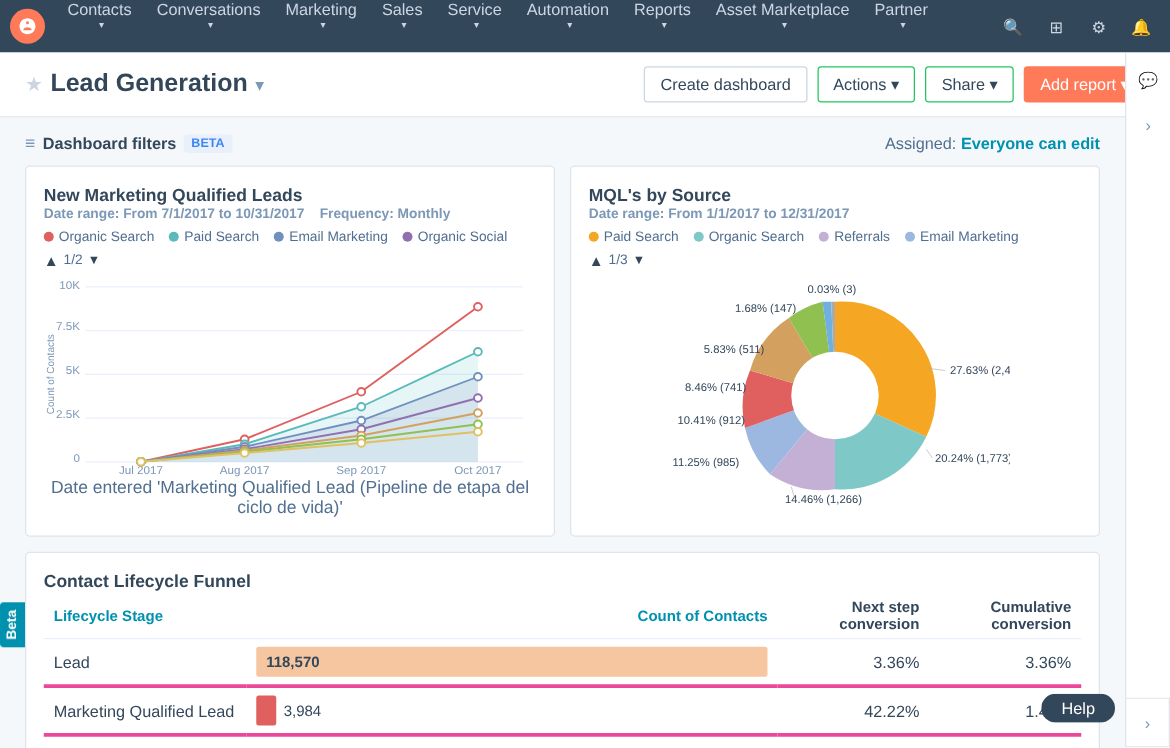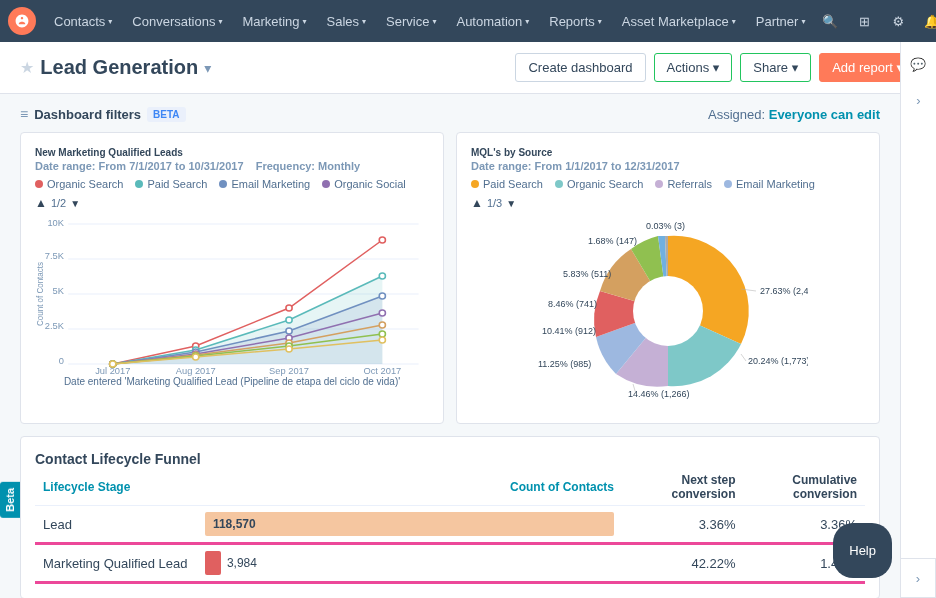--- a/index.html
+++ b/index.html
@@ -3,21 +3,21 @@
   <meta charset="utf-8">
   <style>
     * { box-sizing: border-box; margin: 0; padding: 0; }
     body { font-family: -apple-system, BlinkMacSystemFont, 'Segoe UI', Helvetica, Arial, sans-serif; font-size: 13px; background: #f5f8fa; color: #33475b; width: 936px; height: 598px; overflow: hidden; }
 
     
     .top-nav { background: #33475b; height: 42px; display: flex; align-items: center; padding: 0 8px; color: #cbd6e2; }
     .nav-logo { width: 28px; height: 28px; background: #ff7a59; border-radius: 50%; display: flex; align-items: center; justify-content: center; margin-right: 8px; flex-shrink: 0; }
     .nav-logo svg { width: 16px; height: 16px; fill: white; }
     .nav-items { display: flex; align-items: center; flex: 1; }
-    .nav-item { color: #cbd6e2; font-size: 13px; padding: 0 10px; height: 42px; display: flex; align-items: center; cursor: pointer; white-space: nowrap; }
+    .nav-item { color: #cbd6e2; font-size: 13px; padding: 0 10px; height: 42px; display: flex; align-items: center; cursor: pointer; white-space: nowrap; flex-direction: column; }
     .nav-item .caret { font-size: 8px; margin-left: 3px; }
     .nav-right { display: flex; align-items: center; gap: 4px; margin-left: auto; }
     .nav-icon-btn { color: #cbd6e2; width: 30px; height: 30px; display: flex; align-items: center; justify-content: center; cursor: pointer; border-radius: 3px; }
 
     
     .header-bar { background: white; height: 52px; display: flex; align-items: center; padding: 0 20px; border-bottom: 1px solid #dfe3eb; }
     .dashboard-title-area { display: flex; align-items: center; gap: 6px; }
     .star-icon { color: #cbd6e2; font-size: 16px; cursor: pointer; }
     .dashboard-title { font-size: 20px; font-weight: 600; color: #33475b; }
     .dropdown-arrow { color: #7c98b6; font-size: 14px; cursor: pointer; }
@@ -37,21 +37,21 @@
     .filters-label { font-size: 13px; font-weight: 600; color: #33475b; }
     .beta-badge { background: #eaf0fb; color: #3d86f5; font-size: 10px; font-weight: 700; padding: 2px 6px; border-radius: 3px; }
     .assigned-text { font-size: 13px; color: #516f90; margin-top: 28px; }
     .assigned-link { color: #0091ae; font-weight: 600; cursor: pointer; }
 
     
     .charts-row { display: flex; gap: 12px; margin-bottom: 12px; }
     .chart-card { background: white; border: 1px solid #dfe3eb; border-radius: 4px; flex: 1; padding: 14px; }
 
     
-    .chart-title { font-size: 10px; font-weight: 600; color: #33475b; margin-bottom: 2px; }
+    .chart-title { font-size: 14px; font-weight: 600; color: #33475b; margin-bottom: 2px; }
     .chart-meta { font-size: 11px; color: #7c98b6; margin-bottom: 6px; font-weight: bold; }
     .chart-legend { display: flex; gap: 12px; flex-wrap: wrap; margin-bottom: 6px; }
     .legend-item { display: flex; align-items: center; gap: 4px; font-size: 11px; color: #516f90; }
     .legend-dot { width: 8px; height: 8px; border-radius: 50%; }
     .pagination-nav { display: flex; align-items: center; gap: 4px; font-size: 11px; color: #516f90; margin-bottom: 4px; }
     .pagination-nav .down-arrow { color: #33475b; font-size: 10px; }
 
     .line-chart-container { position: relative; height: 160px; }
     .line-chart-container svg { width: 100%; height: 100%; }
 
@@ -71,21 +71,21 @@
     .bar-bg { height: 24px; border-radius: 2px; display: flex; align-items: center; padding-left: 8px; font-size: 12px; font-weight: 600; color: #33475b; }
 
     
     .right-panel { position: absolute; right: 0; top: 42px; width: 36px; background: white; border-left: 1px solid #dfe3eb; height: calc(598px - 42px); display: flex; flex-direction: column; align-items: center; padding-top: 8px; gap: 8px; }
     .side-icon { width: 28px; height: 28px; display: flex; align-items: center; justify-content: center; color: #7c98b6; cursor: pointer; border-radius: 3px; }
 
     
     .beta-side-btn { position: fixed; left: 0; bottom: 80px; background: #0091ae; color: white; font-size: 11px; font-weight: 700; padding: 6px 4px; writing-mode: vertical-lr; transform: rotate(180deg); cursor: pointer; border-radius: 0 3px 3px 0; z-index: 10; }
 
     
-    .help-btn { position: fixed; right: 44px; bottom: 20px; background: #33475b; color: white; font-size: 13px; font-weight: 500; padding: 20px 16px; border-radius: 20px; cursor: pointer; z-index: 10; }
+    .help-btn { position: fixed; right: 44px; bottom: 20px; background: #33475b; color: white; font-size: 13px; font-weight: 500; padding: 4px 16px; border-radius: 20px; cursor: pointer; z-index: 10; }
 
     
     .next-arrow { position: fixed; right: 0; bottom: 0; width: 36px; height: 40px; background: white; border: 1px solid #dfe3eb; display: flex; align-items: center; justify-content: center; cursor: pointer; color: #7c98b6; z-index: 10; }
 
     .content-wrapper { position: relative; }
   </style>
 </head>
 <body>
 
 <div class="content-wrapper">
@@ -265,21 +265,21 @@
 
             <polyline points="75,150 155,143 245,135 335,126" fill="none" stroke="#e0c060" stroke-width="1.5"></polyline>
             <circle cx="75" cy="150" r="3" fill="white" stroke="#e0c060" stroke-width="1.5"></circle>
             <circle cx="155" cy="143" r="3" fill="white" stroke="#e0c060" stroke-width="1.5"></circle>
             <circle cx="245" cy="135" r="3" fill="white" stroke="#e0c060" stroke-width="1.5"></circle>
             <circle cx="335" cy="126" r="3" fill="white" stroke="#e0c060" stroke-width="1.5"></circle>
 
             <text transform="rotate(-90, 8, 80)" x="8" y="80" font-size="8" fill="#7c98b6" text-anchor="middle">Count of Contacts</text>
           </svg>
         </div>
-        <div style="font-size:10px; color:#516f90; text-align:center; margin-top:2px;">Date entered 'Marketing Qualified Lead (Pipeline de etapa del ciclo de vida)'</div>
+        <div style="font-size:14px; color:#516f90; text-align:center; margin-top:2px;">Date entered 'Marketing Qualified Lead (Pipeline de etapa del ciclo de vida)'</div>
       </div>
 
       <div class="chart-card">
         <div class="chart-title">MQL's by Source</div>
         <div class="chart-meta">Date range: From 1/1/2017 to 12/31/2017</div>
         <div class="chart-legend">
           <div class="legend-item">
             <div class="legend-dot" style="background:#f5a623;"></div>
             <span>Paid Search</span>
           </div>

